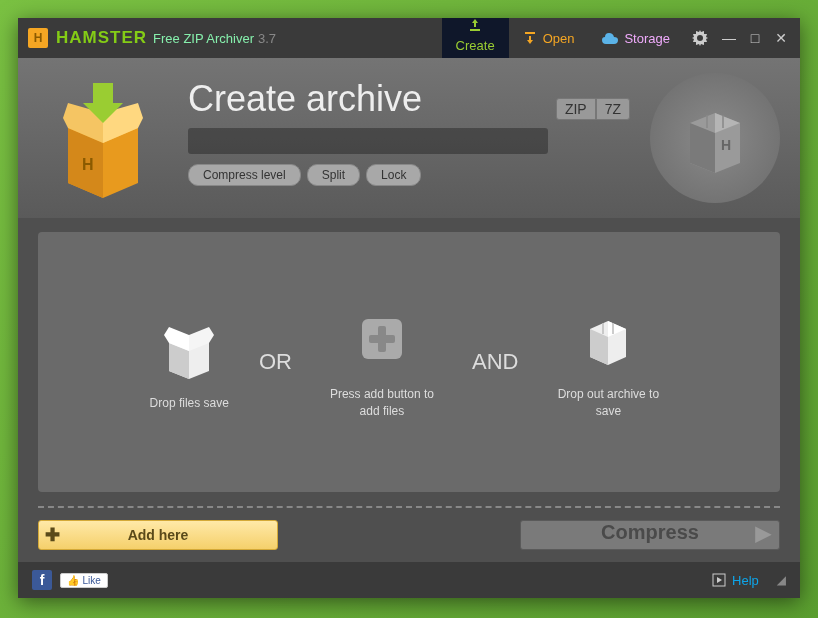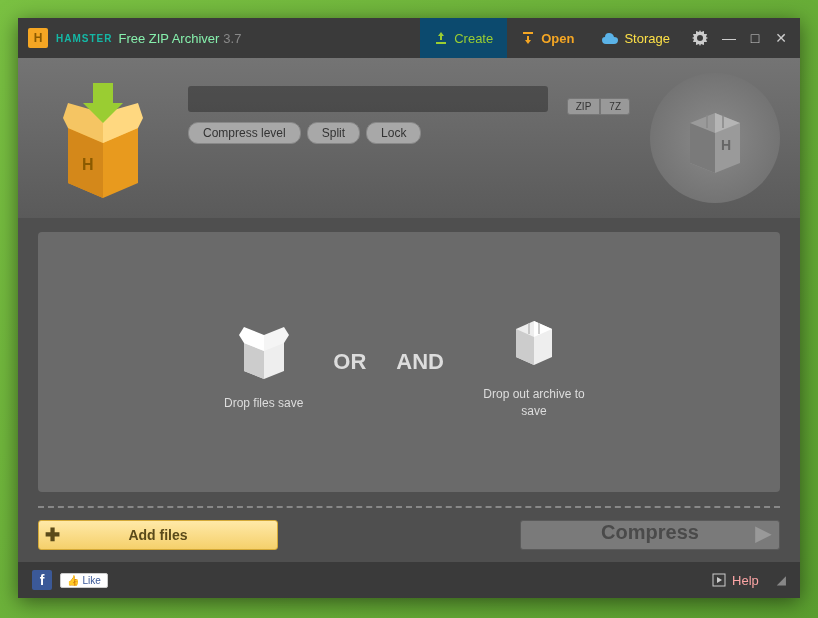--- a/index.html
+++ b/index.html
@@ -1,57 +1,57 @@
 <!DOCTYPE html>
 <html><head>
 <meta charset="utf-8">
 <style>
 * { margin: 0; padding: 0; box-sizing: border-box; font-family: "Segoe UI", Arial, sans-serif; }
 body { width: 818px; height: 618px; background: linear-gradient(135deg, #7ac142, #5a9e2f); overflow: hidden; }
 .window { position: absolute; top: 18px; left: 18px; width: 782px; height: 580px; background: #4f4f4f; box-shadow: 0 4px 20px rgba(0,0,0,0.5); display: flex; flex-direction: column; }
 .titlebar { height: 40px; background: #3a3a3a; display: flex; align-items: center; padding: 0 10px; }
 .logo-box { width: 20px; height: 20px; background: #f5a623; border-radius: 2px; display: flex; align-items: center; justify-content: center; color: #8b5a00; font-weight: bold; font-size: 12px; margin-right: 8px; }
-.brand { color: #14b8a6; font-weight: 600; letter-spacing: 1px; font-size: 10px; }
+.brand { color: #84cc16; font-weight: 600; letter-spacing: 1px; font-size: 17px; }
 .subtitle { color: #86efac; font-size: 13px; margin-left: 6px; }
 .version { color: #888; font-size: 13px; margin-left: 4px; }
 .tabs { display: flex; margin-left: auto; height: 100%; }
 .tab { display: flex; align-items: center; padding: 0 14px; color: #aaa; font-size: 13px; gap: 6px; cursor: pointer; }
-.tab.active { background: #0c4a6e; color: #9acd32; }
-.tab.open { color: #f5a623; font-weight: bold; }
-.tab.storage { color: #fde047; }
+.tab.active { background: #0f172a; color: #9acd32; flex-direction: column; }
+.tab.open { color: #f5a623; }
+.tab.storage { color: #f0abfc; }
 .winbtns { display: flex; gap: 8px; margin-left: 12px; }
 .winbtn { width: 18px; height: 18px; color: #ccc; display: flex; align-items: center; justify-content: center; cursor: pointer; font-size: 14px; }
 .gear { margin-left: 8px; color: #ccc; cursor: pointer; }
 .header-area { background: linear-gradient(180deg, #747474, #5a5a5a); padding: 20px; display: flex; align-items: flex-start; gap: 20px; position: relative; }
 .box-icon { width: 130px; height: 120px; position: relative; }
 .page-title { color: #eee; font-size: 36px; font-weight: 300; }
 .name-input { width: 360px; height: 26px; background: rgba(0,0,0,0.3); border: none; border-radius: 3px; margin-top: 8px; }
 .option-row { display: flex; gap: 6px; margin-top: 10px; }
 .opt-btn { background: #a8a8a8; border: 1px solid #888; color: #333; font-size: 12px; padding: 3px 14px; border-radius: 10px; cursor: pointer; }
 .format-toggle { position: absolute; right: 170px; top: 40px; display: flex; }
-.fmt { background: #999; border: 1px solid #777; color: #333; font-size: 10px; padding: 2px 8px; cursor: pointer; }
+.fmt { background: #999; border: 1px solid #777; color: #333; font-size: 14px; padding: 2px 8px; cursor: pointer; }
 .fmt:first-child { border-radius: 3px 0 0 3px; }
 .fmt:last-child { border-radius: 0 3px 3px 0; }
 .preview-box { position: absolute; right: 20px; top: 15px; width: 130px; height: 130px; background: radial-gradient(circle, #8a8a8a, #6a6a6a); border-radius: 50%; display: flex; align-items: center; justify-content: center; }
 .gray-cube { width: 80px; height: 80px; }
 .drop-area { margin: 14px 20px; background: #6a6a6a; border-radius: 4px; flex: 1; display: flex; align-items: center; justify-content: center; gap: 30px; }
 .drop-step { display: flex; flex-direction: column; align-items: center; gap: 12px; }
 .step-icon { width: 70px; height: 70px; display: flex; align-items: center; justify-content: center; }
 .step-label { color: #ddd; font-size: 12px; text-align: center; max-width: 120px; line-height: 1.4; }
-.connector { color: #ddd; font-size: 22px; font-weight: 700; }
+.connector { color: #ddd; font-size: 22px; font-weight: 400; }
 .divider { border-top: 2px dashed #888; margin: 0 20px; }
 .action-row { display: flex; padding: 12px 20px; gap: 20px; }
 .add-btn { flex: 0 0 240px; height: 30px; background: linear-gradient(180deg, #ffe9a8, #f5d06b); border: 1px solid #d4a938; border-radius: 3px; display: flex; align-items: center; justify-content: center; font-weight: bold; color: #5a4a1a; font-size: 14px; cursor: pointer; position: relative; }
 .add-btn .plus { position: absolute; left: 6px; font-size: 18px; color: #5a4a1a; }
 .compress-btn { margin-left: auto; flex: 0 0 260px; height: 30px; background: #7a7a7a; border: 1px solid #5a5a5a; border-radius: 3px; display: flex; align-items: flex-start; justify-content: center; font-weight: bold; color: #4a4a4a; font-size: 20px; cursor: pointer; position: relative; }
 .compress-btn .arrow { position: absolute; right: 8px; color: #999; }
 .footer { height: 36px; background: #3a3a3a; display: flex; align-items: center; padding: 0 14px; gap: 8px; }
 .fb-icon { width: 20px; height: 20px; background: #3b5998; color: #fff; font-weight: bold; display: flex; align-items: center; justify-content: center; font-size: 14px; border-radius: 2px; }
 .like-btn { background: #fff; border: 1px solid #ccc; border-radius: 2px; padding: 1px 6px; font-size: 10px; color: #3b5998; display: flex; align-items: center; gap: 3px; cursor: pointer; }
-.help { margin-left: auto; color: #fca5a5; font-size: 13px; display: flex; align-items: center; gap: 6px; cursor: pointer; padding-left: 13px; }
+.help { margin-left: auto; color: #0ea5e9; font-size: 13px; display: flex; align-items: center; gap: 6px; cursor: pointer; padding-left: 13px; }
 .resize-grip { margin-left: 10px; color: #888; font-size: 12px; }
 </style>
 </head>
 <body>
 
 <div class="window">
 
   <div class="titlebar">
     <div class="logo-box">H</div>
     <span class="brand">HAMSTER</span>
@@ -93,20 +93,21 @@
         <polygon points="30,50 65,35 100,50 100,105 65,120 30,105" fill="#e89a1e"></polygon>
         <polygon points="30,50 65,65 65,120 30,105" fill="#d4881a"></polygon>
         <polygon points="65,35 100,50 65,65" fill="#f5b84a"></polygon>
         <polygon points="25,40 30,50 65,65 65,35 30,25" fill="#f5c563"></polygon>
         <polygon points="105,40 100,50 65,65 65,35 100,25" fill="#ffd880"></polygon>
         <polygon points="55,5 75,5 75,25 85,25 65,45 45,25 55,25" fill="#9acd32"></polygon>
         <text x="44" y="92" font-size="16" font-weight="bold" fill="#8b5a00">H</text>
       </svg>
     </div>
     <div>
+      <div class="page-title">Create archive</div>
       <input class="name-input" type="text" style="">
       <div class="option-row">
         <button class="opt-btn">Compress level</button>
         <button class="opt-btn">Split</button>
         <button class="opt-btn">Lock</button>
       </div>
     </div>
     <div class="format-toggle">
       <div class="fmt">ZIP</div>
       <div class="fmt">7Z</div>
@@ -129,41 +130,51 @@
         <svg width="70" height="70" viewBox="0 0 70 70">
             <polygon points="15,30 35,22 55,30 55,58 35,66 15,58" fill="#eee"></polygon>
             <polygon points="15,30 35,38 35,66 15,58" fill="#ccc"></polygon>
             <polygon points="10,22 15,30 35,38 35,22 15,14" fill="#fff"></polygon>
             <polygon points="60,22 55,30 35,38 35,22 55,14" fill="#f5f5f5"></polygon>
           </svg>
       </div>
       <div class="step-label">Drop files save</div>
     </div>
     <div class="connector">OR</div>
+    <div class="drop-step">
+      <div class="step-icon">
+        <svg width="50" height="50" viewBox="0 0 50 50">
+            <rect x="5" y="5" width="40" height="40" rx="6" fill="#aaa"></rect>
+            <rect x="21" y="12" width="8" height="26" rx="2" fill="#888"></rect>
+            <rect x="12" y="21" width="26" height="8" rx="2" fill="#888"></rect>
+          </svg>
+      </div>
+      <div class="step-label">Press add button to add files</div>
+    </div>
     <div class="connector">AND</div>
     <div class="drop-step">
       <div class="step-icon">
         <svg width="60" height="60" viewBox="0 0 60 60">
             <polygon points="12,20 30,12 48,20 48,48 30,56 12,48" fill="#eee"></polygon>
             <polygon points="12,20 30,28 30,56 12,48" fill="#ccc"></polygon>
             <polygon points="30,12 48,20 30,28" fill="#fff"></polygon>
             <line x1="25" y1="14" x2="25" y2="25" stroke="#bbb" stroke-width="1.5"></line>
             <line x1="35" y1="14" x2="35" y2="25" stroke="#bbb" stroke-width="1.5"></line>
           </svg>
       </div>
       <div class="step-label">Drop out archive to save</div>
     </div>
   </div>
 
   <div class="divider"></div>
 
   <div class="action-row">
     <div class="add-btn">
       <span class="plus">✚</span>
-      <span>Add files</span>
+      <span>Add here</span>
     </div>
     <div class="compress-btn">
       <span>Compress</span>
       <span class="arrow">▶</span>
     </div>
   </div>
 
   <div class="footer">
     <div class="fb-icon">f</div>
     <div class="like-btn">

